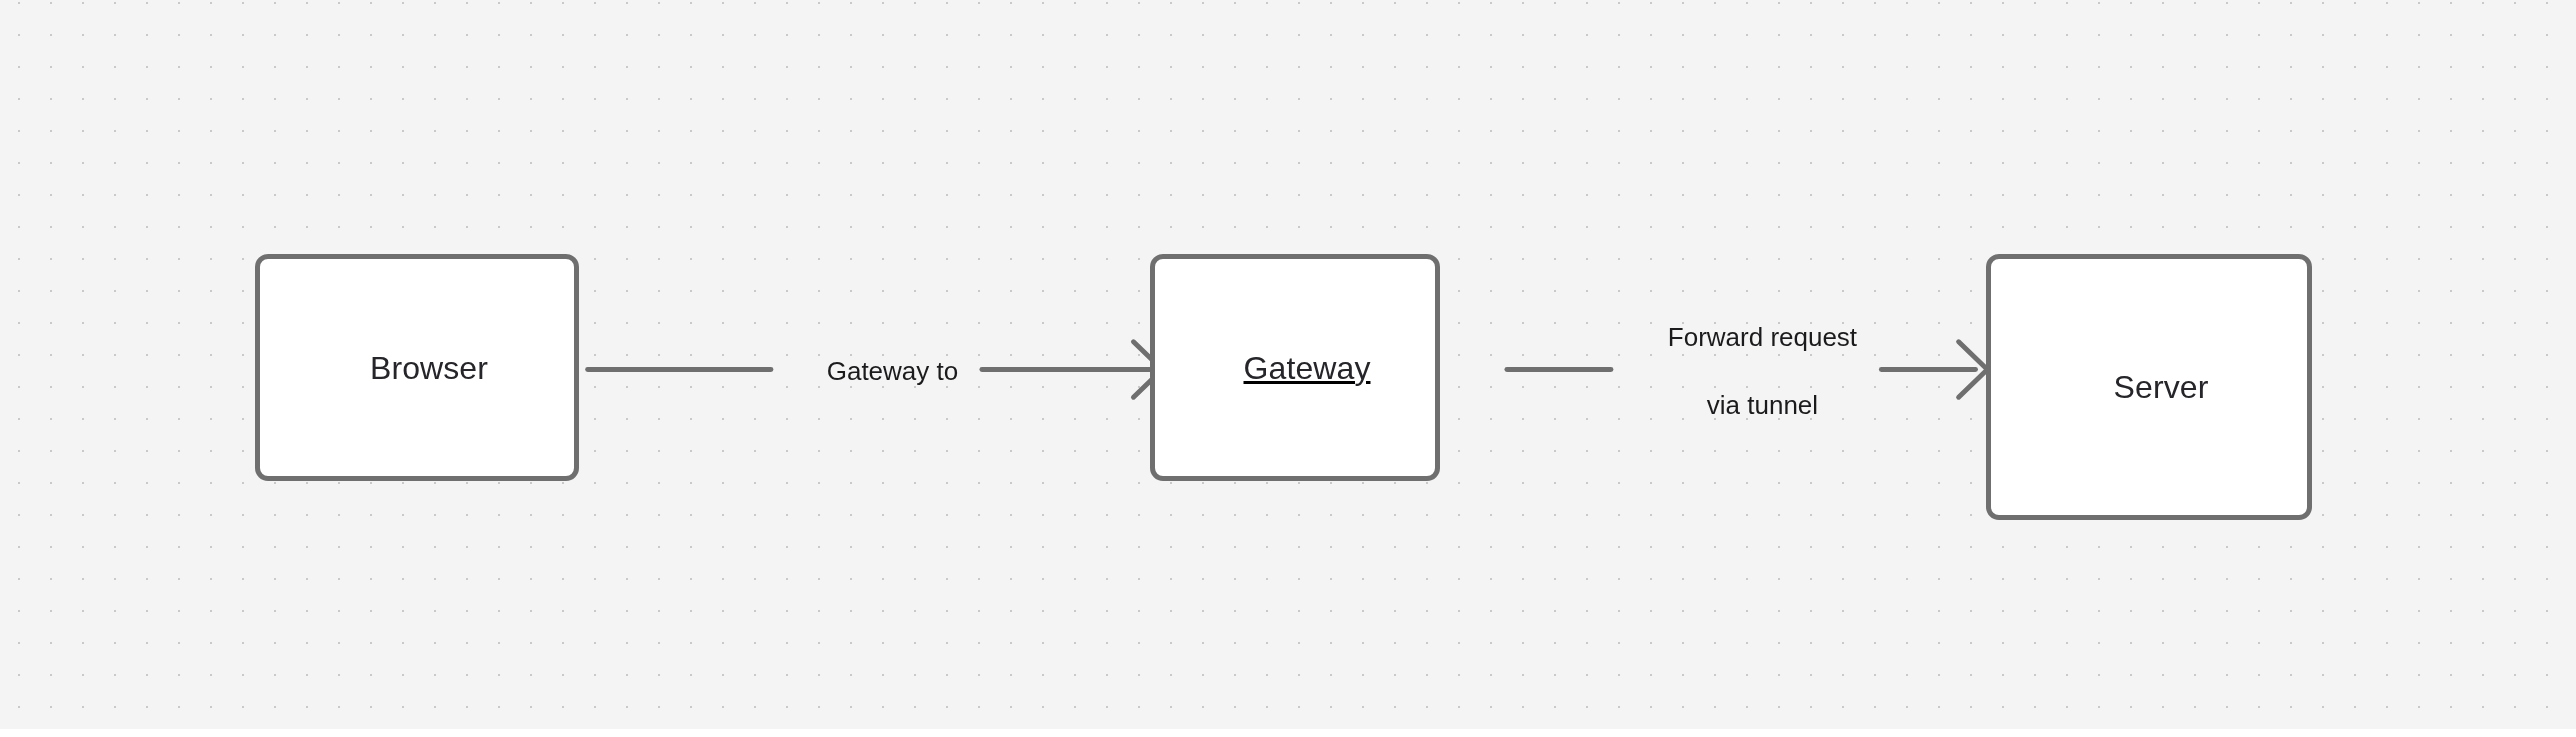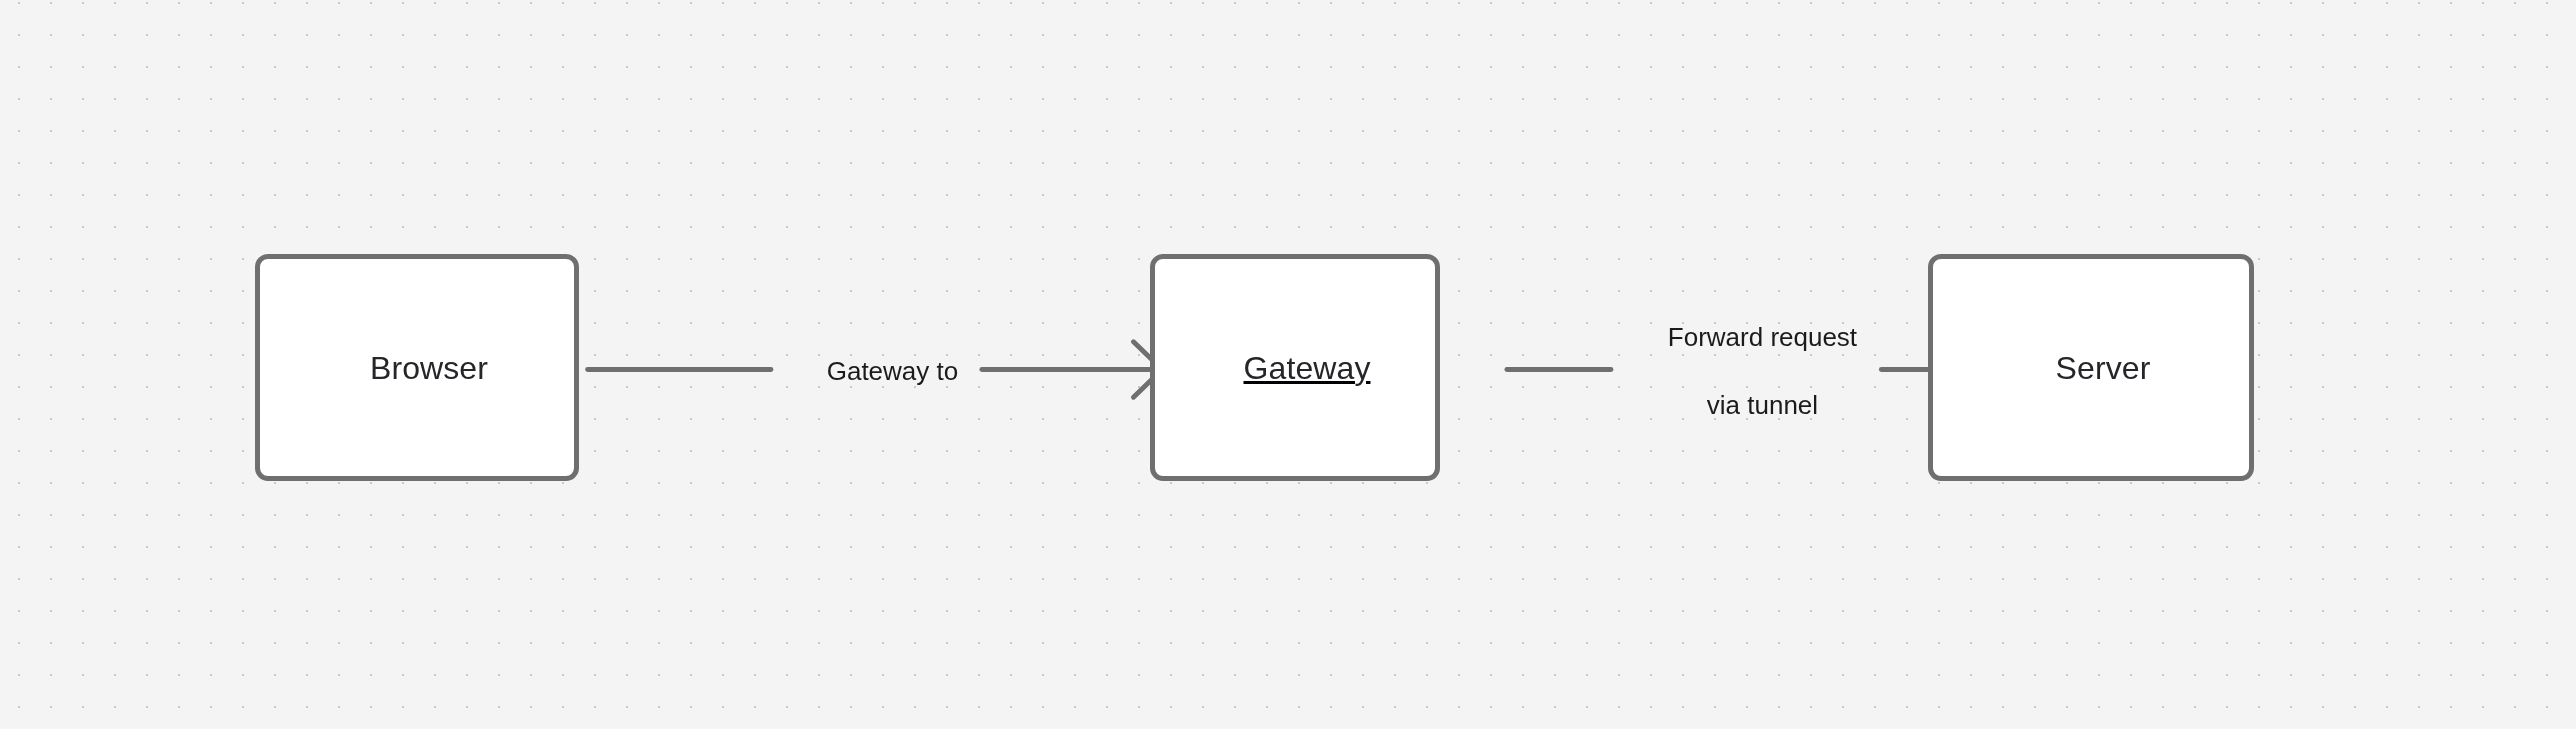--- a/index.html
+++ b/index.html
@@ -51,21 +51,21 @@
     font-size: 32px;
     line-height: 30px;
     color: #26262a;
     letter-spacing: 0.1px;
     white-space: nowrap;
     margin-left: 24px;
   }
 
   .node-browser { left: 255px; top: 254px; width: 324px; height: 227px; }
   .node-gateway { left: 1150px; top: 254px; width: 290px; height: 227px; text-decoration: underline; }
-  .node-server  { left: 1928px; top: 254px; width: 326px; height: 227px; }
+  .node-server  { left: 1986px; top: 254px; width: 326px; height: 266px; }
 
   
   .edge-svg {
     position: absolute;
     left: 0;
     top: 0;
     width: 2576px;
     height: 737px;
     overflow: visible;
     pointer-events: none;

